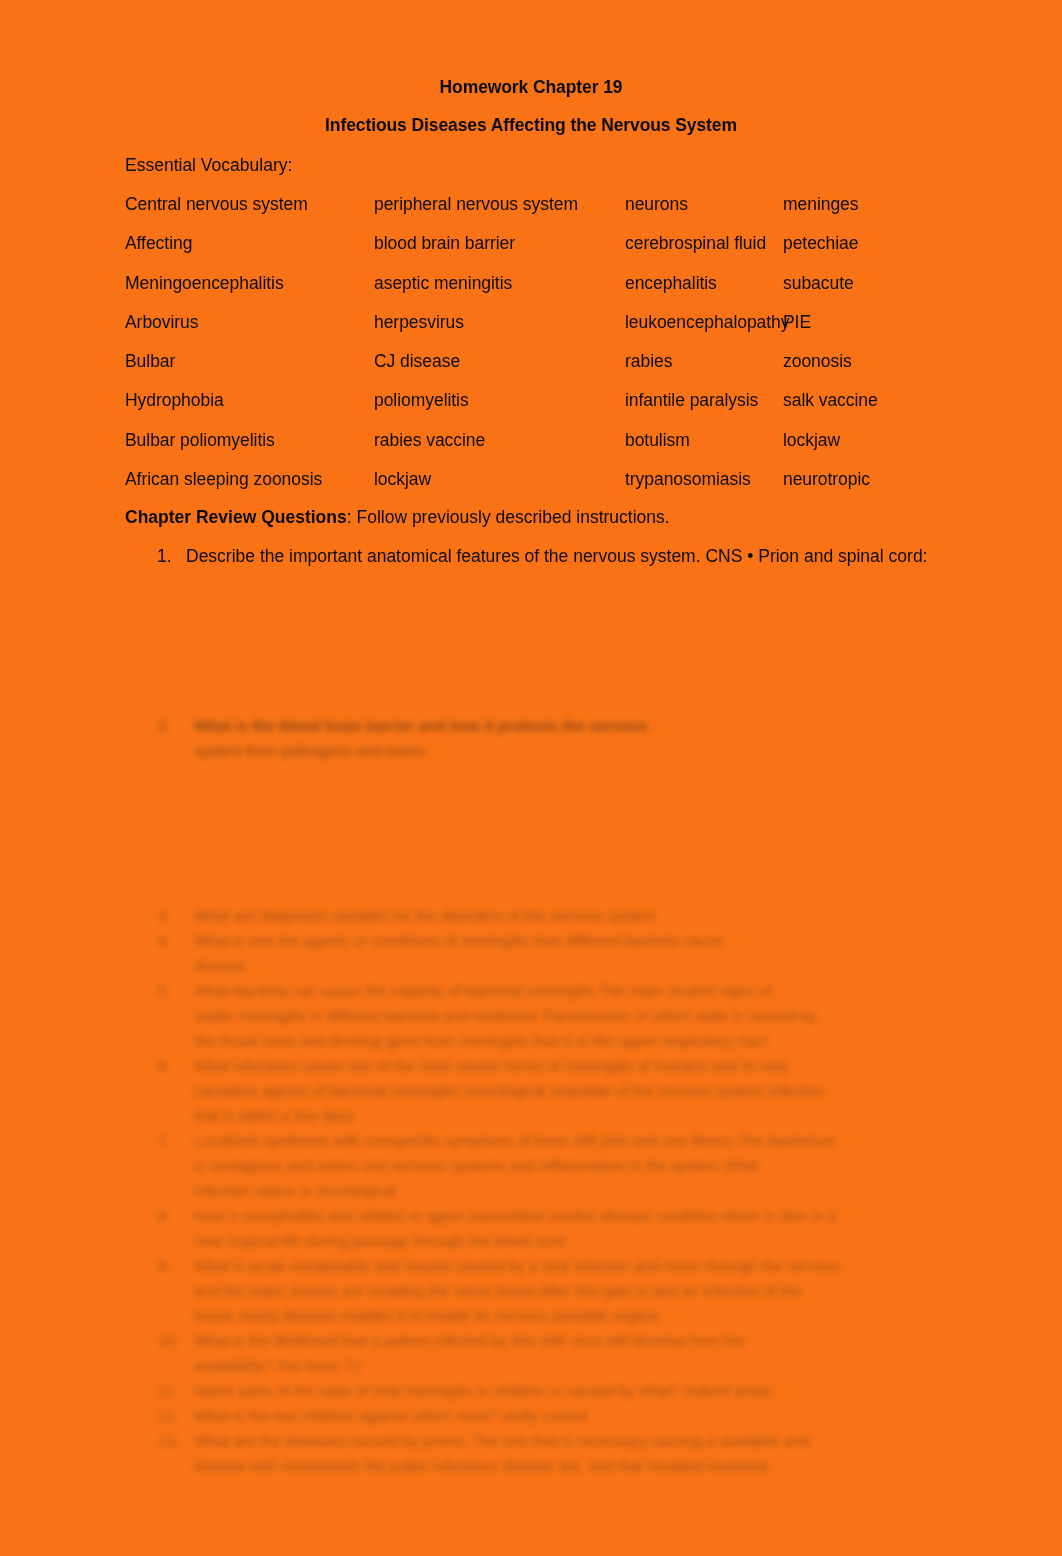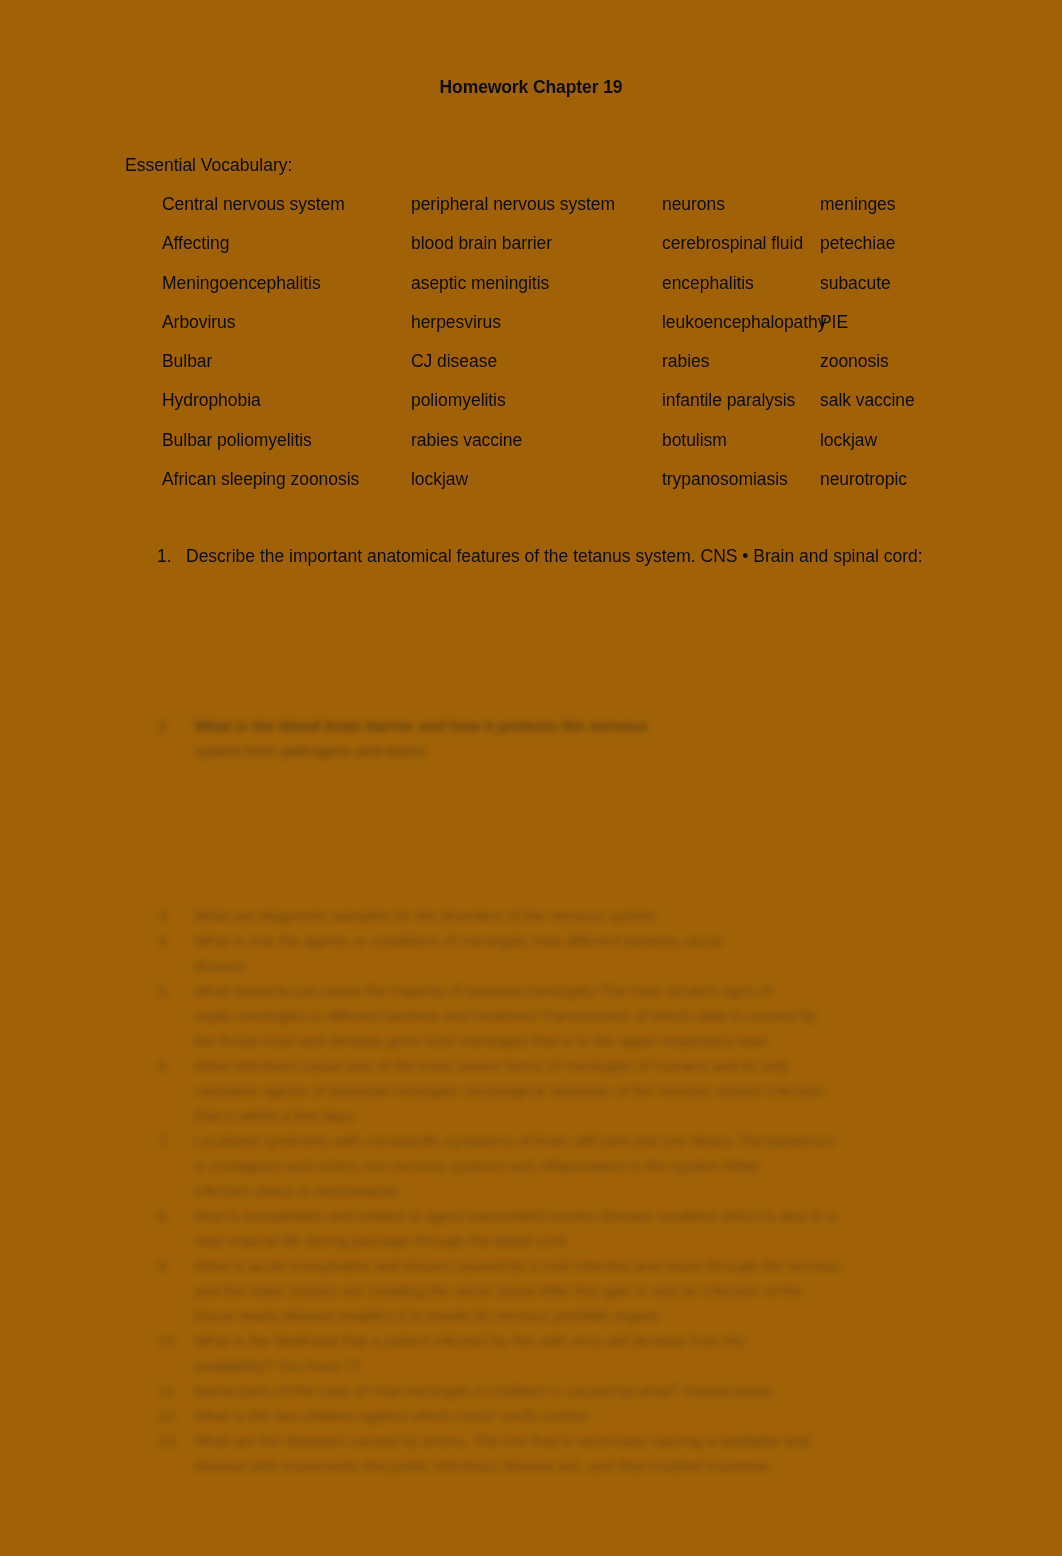--- a/index.html
+++ b/index.html
@@ -12,21 +12,21 @@
     height: 1556px;
     position: relative;
     font-family: "Liberation Sans", sans-serif;
     color: #0d0d0d;
     overflow: hidden;
   }
 
   .page {
     position: absolute;
     inset: 0;
-    background: #a16207;
+    background: #f97316;
   }
 
   
   .doc-title {
     position: absolute;
     left: 0;
     width: 1062px;
     text-align: center;
     font-weight: bold;
     font-size: 17.5px;
@@ -46,21 +46,20 @@
   
   .vocab {
     position: absolute;
     left: 125px;
     top: 193px;
     width: 830px;
   }
   .vocab-row {
     position: relative;
     height: 39.3px;
-    margin-left: 37px;
   }
   .vocab-cell {
     position: absolute;
     font-size: 17.5px;
     white-space: nowrap;
     line-height: 22px;
     letter-spacing: -0.05px;
   }
   .c0 { left: 0px; }
   .c1 { left: 249px; }
@@ -119,20 +118,21 @@
     white-space: nowrap;
   }
   .b-strong { font-weight: bold; }
 </style>
 </head>
 <body>
 
 <div class="page">
 
   <div class="doc-title title-1">Homework Chapter 19</div>
+  <div class="doc-title title-2">Infectious Diseases Affecting the Nervous System</div>
 
   <div class="section-head">Essential Vocabulary:</div>
 
   <div class="vocab">
     <div class="vocab-row">
       <span class="vocab-cell c0">Central nervous system</span>
       <span class="vocab-cell c1">peripheral nervous system</span>
       <span class="vocab-cell c2">neurons</span>
       <span class="vocab-cell c3">meninges</span>
     </div>
@@ -173,22 +173,23 @@
       <span class="vocab-cell c3">lockjaw</span>
     </div>
     <div class="vocab-row">
       <span class="vocab-cell c0">African sleeping zoonosis</span>
       <span class="vocab-cell c1">lockjaw</span>
       <span class="vocab-cell c2">trypanosomiasis</span>
       <span class="vocab-cell c3">neurotropic</span>
     </div>
   </div>
 
-
-  <div class="q1"><span class="num">1.</span><span>Describe the important anatomical features of the tetanus system. CNS • Brain and spinal cord:</span></div>
+  <div class="review-line"><span class="bold">Chapter Review Questions</span><span>: Follow previously described instructions.</span></div>
+
+  <div class="q1"><span class="num">1.</span><span>Describe the important anatomical features of the nervous system. CNS • Prion and spinal cord:</span></div>
 
   <div class="blur-block strong" style="left:150px; top:713px; width:790px;">
     <div class="blur-item">
       <span class="bnum">2.</span>
       <span class="blur-line b-strong">What is the blood brain barrier and how it protects the nervous</span>
       <span class="blur-line">system from pathogens and toxins</span>
     </div>
   </div>
 
   <div class="blur-block" style="left:150px; top:903px; width:800px;">

